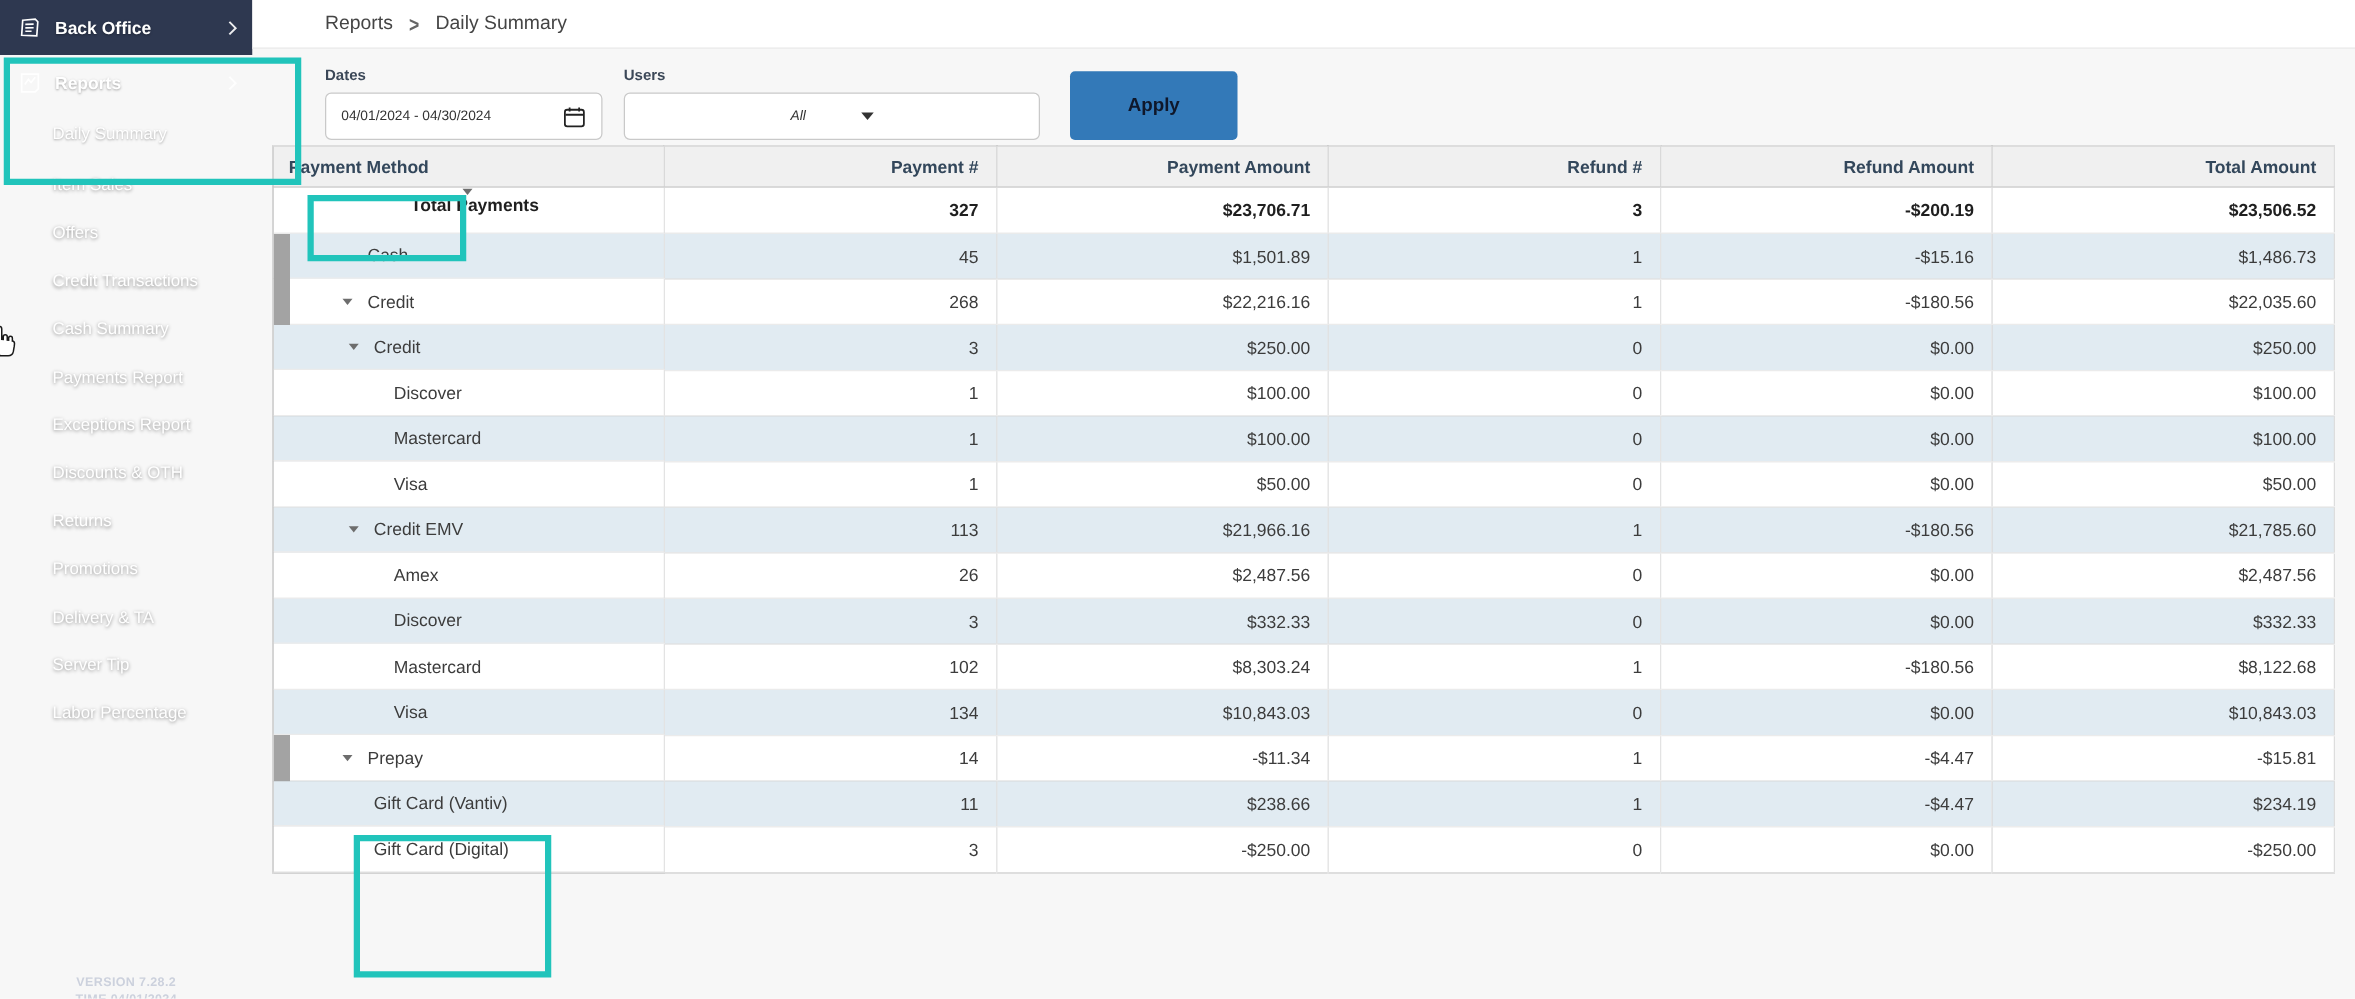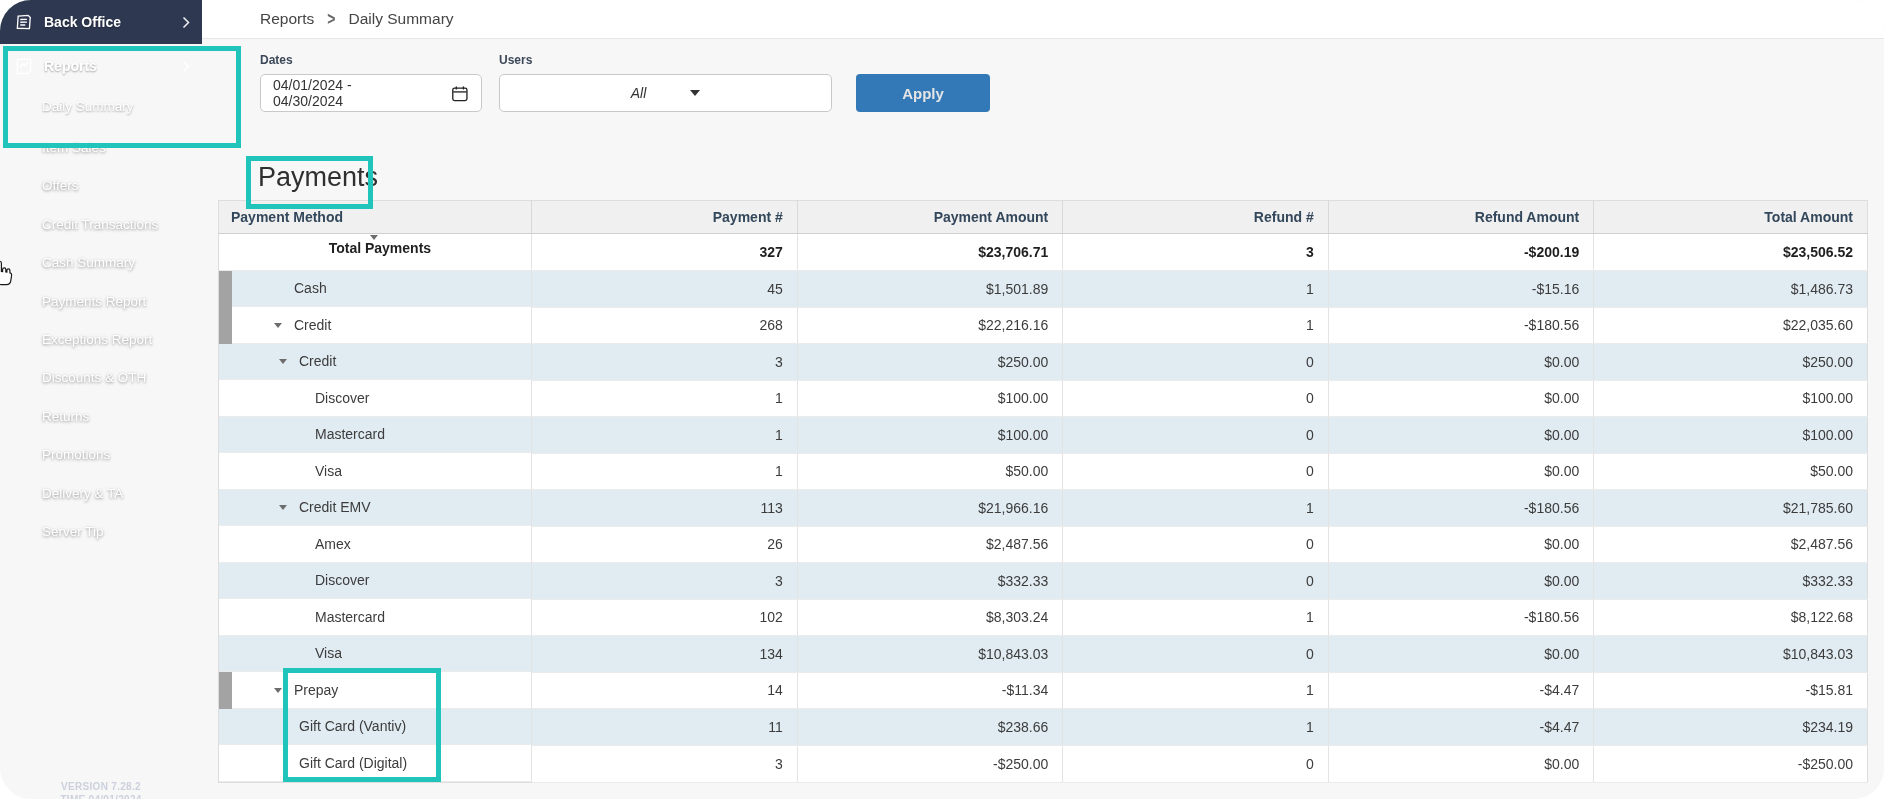--- a/index.html
+++ b/index.html
@@ -1,18 +1,18 @@
 <!DOCTYPE html>
 <html style="--accent: #21c4bb; --apply-blue: #3379b8; --stripe: #e1ebf2; --header-text: #33475b;"><head>
 <meta charset="utf-8">
 <style>
   * { margin:0; padding:0; box-sizing:border-box; }
   html,body { background:#fff; }
   body { font-family:"Liberation Sans","DejaVu Sans",sans-serif; }
-  .app { position:relative; width:1884px; height:799px; overflow:hidden; background:#f7f7f7;border-radius:31px; }
+  .app { position:relative; width:1884px; height:799px; overflow:hidden; background:#f7f7f7; }
 
   
   .sidebar { position:absolute; left:0; top:0; width:202px; height:799px; color:#fff;
     background:
       linear-gradient(rgba(54,62,85,0.80), rgba(50,58,80,0.84)),
       radial-gradient(95px 85px at 120px 215px, #8a3a30 0%, rgba(112,45,38,0.65) 55%, rgba(0,0,0,0) 100%),
       radial-gradient(70px 60px at 55px 305px, #7d3530 0%, rgba(0,0,0,0) 100%),
       radial-gradient(135px 115px at 75px 470px, #b5a painted 0%, rgba(0,0,0,0) 100%),
       radial-gradient(135px 115px at 75px 470px, #b3a394 0%, rgba(151,137,122,0.6) 55%, rgba(0,0,0,0) 100%),
       radial-gradient(160px 150px at 110px 660px, #564f4a 0%, rgba(0,0,0,0) 100%),
@@ -37,27 +37,27 @@
   .main { position:absolute; left:202px; top:0; right:0; bottom:0; background:#f7f7f7; }
   .breadcrumb-bar { height:39px; background:#fff; border-bottom:1px solid #e7e7e7;
     display:flex; align-items:center; padding-left:58px; gap:13px; }
   .crumb { font-size:15.5px; color:#454545; cursor:pointer; }
   .crumb-sep { font-size:14px; color:#666; font-weight:bold; transform:scaleY(1.25); }
 
   .filters { display:flex; align-items:flex-end; padding:14px 0 0 58px; gap:0; }
   .fgroup { margin-right:17px; }
   .flabel { font-size:12px; font-weight:bold; color:#3c4858; margin-bottom:7px; }
   .fbox { height:38px; background:#fff; border:1px solid #c9c9c9; border-radius:5px;
-    display:flex; align-items:center; padding:0 12px; font-size:14px; color:#333; cursor:pointer;gap:36px; }
+    display:flex; align-items:center; padding:0 12px; font-size:11px; color:#333; cursor:pointer;gap:36px; }
   .date-box { width:222px; justify-content:space-between; }
   .users-box { width:333px; justify-content:center; margin-right:24px;font-style:italic; }
   .cal-icon { width:19px; height:19px; }
   .caret-down { width:0; height:0; border-left:5px solid transparent; border-right:5px solid transparent;
     border-top:6px solid #333; margin-left:8px; }
-  .apply-btn { width:134px; height:38px; background:var(--apply-blue); color:#e5e5e5; border:none;
+  .apply-btn { width:134px; height:55px; background:var(--apply-blue); color:#0f172a; border:none;
     border-radius:4px; font-size:15px; font-weight:bold; font-family:inherit; cursor:pointer; }
 
   .section-title { margin:46px 0 0 56px; font-size:27px; font-weight:300; color:#2f2f2f; line-height:38px; }
 
   .table-wrap { margin:4px 16px 0 16px; }
   table { width:100%; border-collapse:collapse; table-layout:fixed; background:#a3a3a3; border:1px solid #ddd; }
   col.c0{width:19%} col.c1{width:16.1%} col.c2{width:16.1%} col.c3{width:16.1%} col.c4{width:16.1%} col.c5{width:16.6%}
   thead th { height:33px; background:#f0f0f0; color:var(--header-text); font-size:14px; font-weight:bold;
     text-align:right; padding:0 14px; border-right:1px solid #d9d9d9; border-bottom:1px solid #cfcfcf; cursor:pointer; }
   thead th.left { text-align:left; padding-left:12px; }
@@ -117,20 +117,21 @@
         <li>Offers</li>
         <li>Credit Transactions</li>
         <li>Cash Summary</li>
         <li>Payments Report</li>
         <li>Exceptions Report</li>
         <li>Discounts &amp; OTH</li>
         <li>Returns</li>
         <li>Promotions</li>
         <li>Delivery &amp; TA</li>
         <li>Server Tip</li>
+        <li>Labor Percentage</li>
       </ul>
     <div class="version">
       <div>VERSION 7.28.2</div>
       <div>TIME 04/01/2024</div>
     </div>
   </div>
 
   <div class="main">
     <div class="breadcrumb-bar">
       <span class="crumb">Reports</span>
@@ -154,21 +155,20 @@
       <div class="fgroup" style="margin-right:24px;">
         <div class="flabel">Users</div>
         <div class="fbox users-box" style="margin-right:0;">
           <span>All</span>
           <span class="caret-down"></span>
         </div>
       </div>
       <button class="apply-btn">Apply</button>
     </div>
 
-    <div class="section-title">Payments</div>
 
     <div class="table-wrap">
       <table>
         <colgroup>
             <col class="c0">
             <col class="c1">
             <col class="c2">
             <col class="c3">
             <col class="c4">
             <col class="c5">

